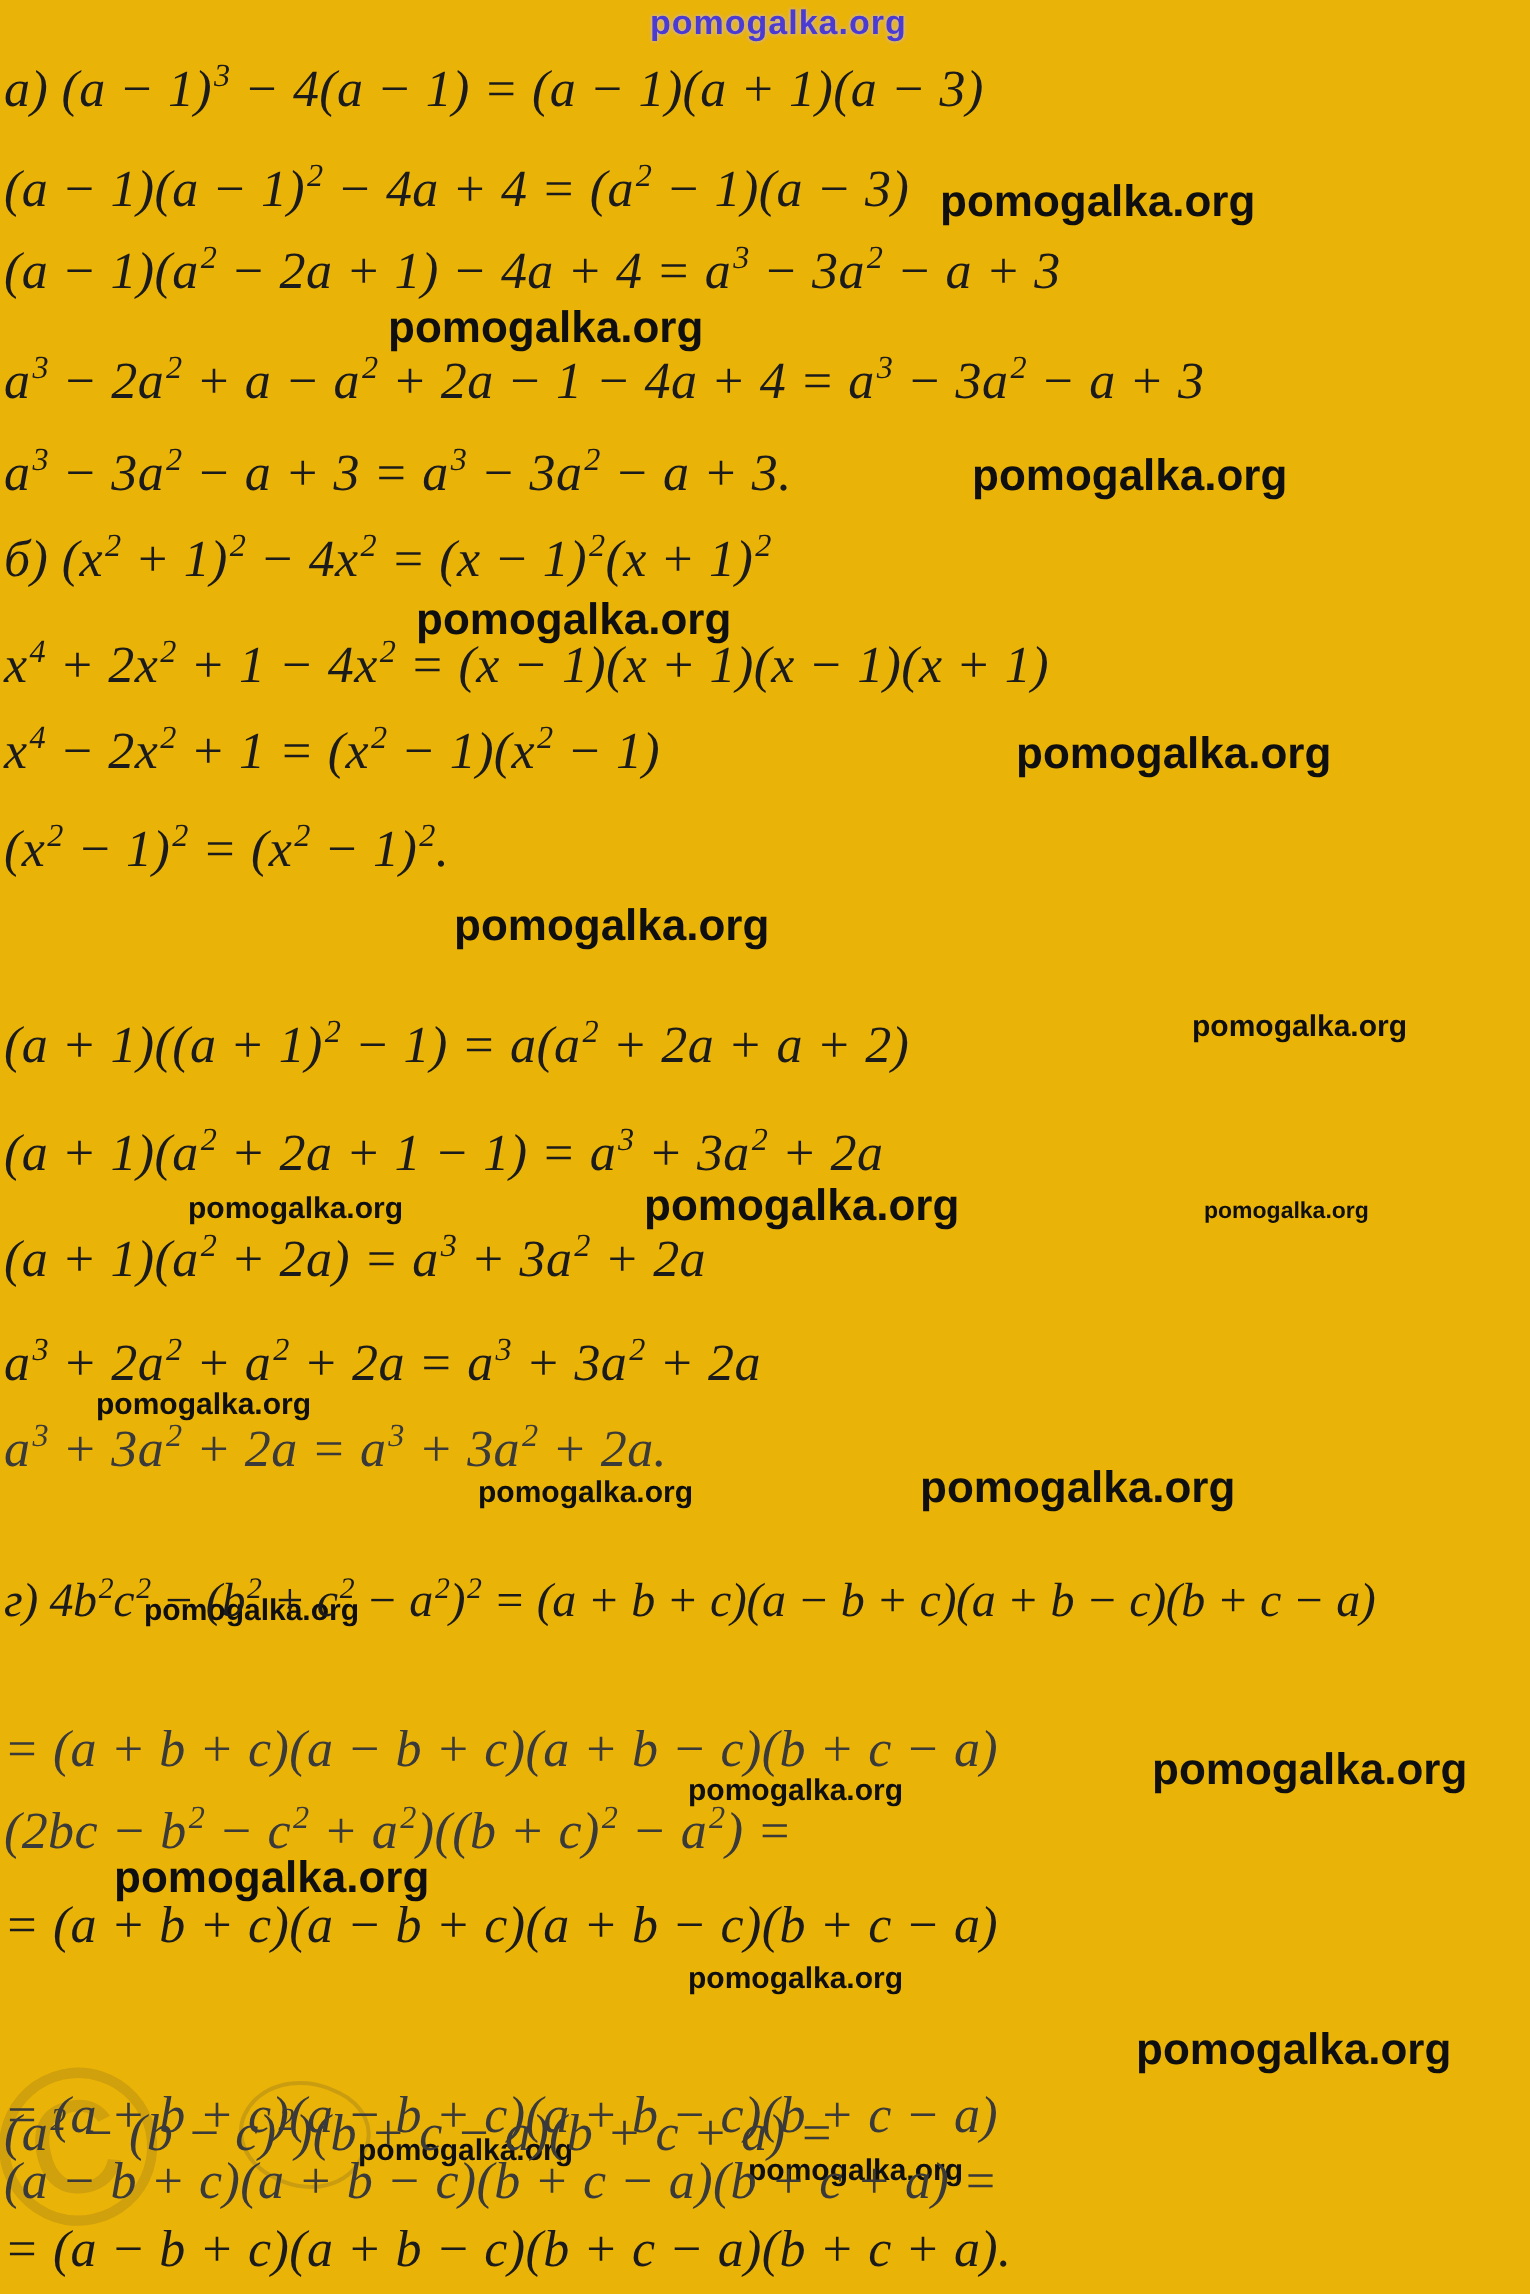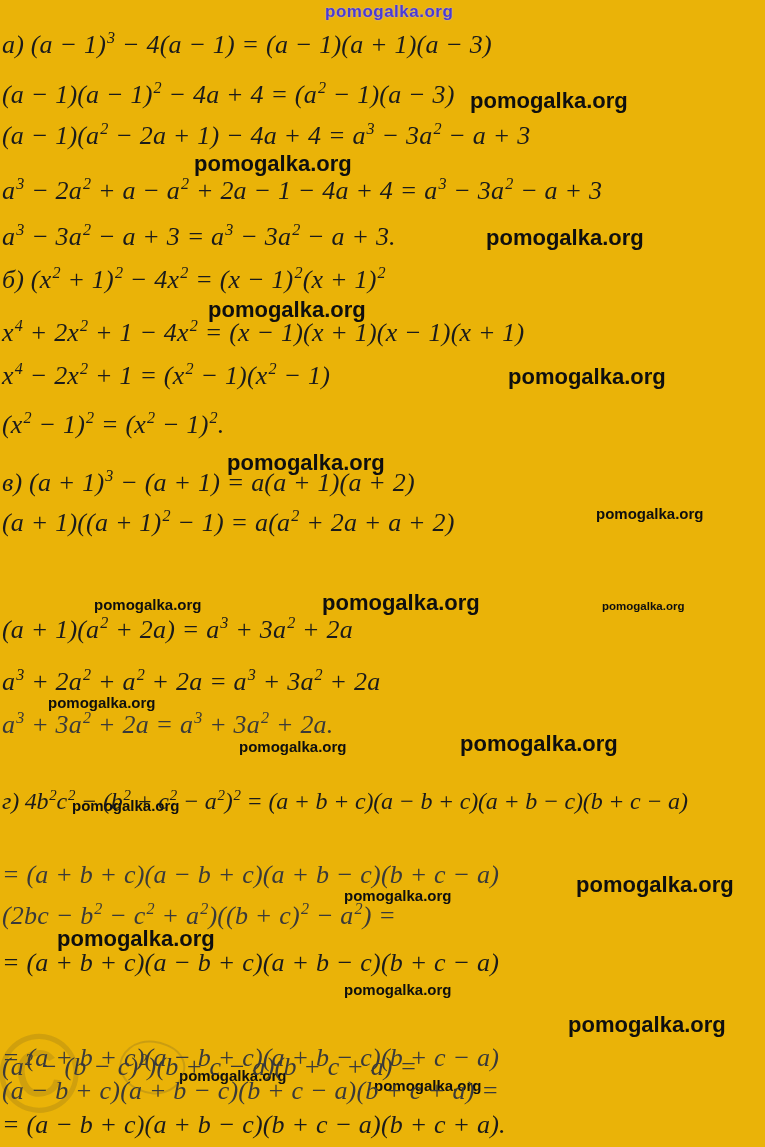--- a/index.html
+++ b/index.html
@@ -73,22 +73,22 @@
 
   <div class="math-line" style="top:30px;">а) (a − 1)<sup>3</sup> − 4(a − 1) = (a − 1)(a + 1)(a − 3)</div>
   <div class="math-line" style="top:80px;">(a − 1)(a − 1)<sup>2</sup> − 4a + 4 = (a<sup>2</sup> − 1)(a − 3)</div>
   <div class="math-line" style="top:121px;">(a − 1)(a<sup>2</sup> − 2a + 1) − 4a + 4 = a<sup>3</sup> − 3a<sup>2</sup> − a + 3</div>
   <div class="math-line" style="top:176px;">a<sup>3</sup> − 2a<sup>2</sup> + a − a<sup>2</sup> + 2a − 1 − 4a + 4 = a<sup>3</sup> − 3a<sup>2</sup> − a + 3</div>
   <div class="math-line" style="top:222px;">a<sup>3</sup> − 3a<sup>2</sup> − a + 3 = a<sup>3</sup> − 3a<sup>2</sup> − a + 3.</div>
   <div class="math-line" style="top:265px;">б) (x<sup>2</sup> + 1)<sup>2</sup> − 4x<sup>2</sup> = (x − 1)<sup>2</sup>(x + 1)<sup>2</sup></div>
   <div class="math-line" style="top:318px;">x<sup>4</sup> + 2x<sup>2</sup> + 1 − 4x<sup>2</sup> = (x − 1)(x + 1)(x − 1)(x + 1)</div>
   <div class="math-line" style="top:361px;">x<sup>4</sup> − 2x<sup>2</sup> + 1 = (x<sup>2</sup> − 1)(x<sup>2</sup> − 1)</div>
   <div class="math-line" style="top:410px;">(x<sup>2</sup> − 1)<sup>2</sup> = (x<sup>2</sup> − 1)<sup>2</sup>.</div>
-  <div class="math-line" style="top:468px;">в) (a + 1)<sup>3</sup> − (a + 1) = a(a + 1)(a + 2)</div>
   <div class="math-line" style="top:508px;">(a + 1)((a + 1)<sup>2</sup> − 1) = a(a<sup>2</sup> + 2a + a + 2)</div>
+  <div class="math-line" style="top:562px;">(a + 1)(a<sup>2</sup> + 2a + 1 − 1) = a<sup>3</sup> + 3a<sup>2</sup> + 2a</div>
   <div class="math-line" style="top:615px;">(a + 1)(a<sup>2</sup> + 2a) = a<sup>3</sup> + 3a<sup>2</sup> + 2a</div>
   <div class="math-line" style="top:667px;">a<sup>3</sup> + 2a<sup>2</sup> + a<sup>2</sup> + 2a = a<sup>3</sup> + 3a<sup>2</sup> + 2a</div>
   <div class="math-line dim" style="top:710px;">a<sup>3</sup> + 3a<sup>2</sup> + 2a = a<sup>3</sup> + 3a<sup>2</sup> + 2a.</div>
   <div class="math-line math-sm" style="top:764px;">г) 4b<sup>2</sup>c<sup>2</sup> − (b<sup>2</sup> + c<sup>2</sup> − a<sup>2</sup>)<sup>2</sup> = (a + b + c)(a − b + c)(a + b − c)(b + c − a)</div>
   <div class="math-line dim" style="top:860px;">= (a + b + c)(a − b + c)(a + b − c)(b + c − a)</div>
   <div class="math-line dim" style="top:901px;">(2bc − b<sup>2</sup> − c<sup>2</sup> + a<sup>2</sup>)((b + c)<sup>2</sup> − a<sup>2</sup>) =</div>
   <div class="math-line" style="top:948px;">= (a + b + c)(a − b + c)(a + b − c)(b + c − a)</div>
   <div class="math-line dim" style="top:1052px;font-family:Liberation Serif, serif;">(a<sup>2</sup> − (b − c)<sup>2</sup>)(b + c − a)(b + c + a) =</div>
   <div class="math-line dim" style="top:1043px;">= (a + b + c)(a − b + c)(a + b − c)(b + c − a)</div>
   <div class="math-line dim" style="top:1076px;">(a − b + c)(a + b − c)(b + c − a)(b + c + a) =</div>

